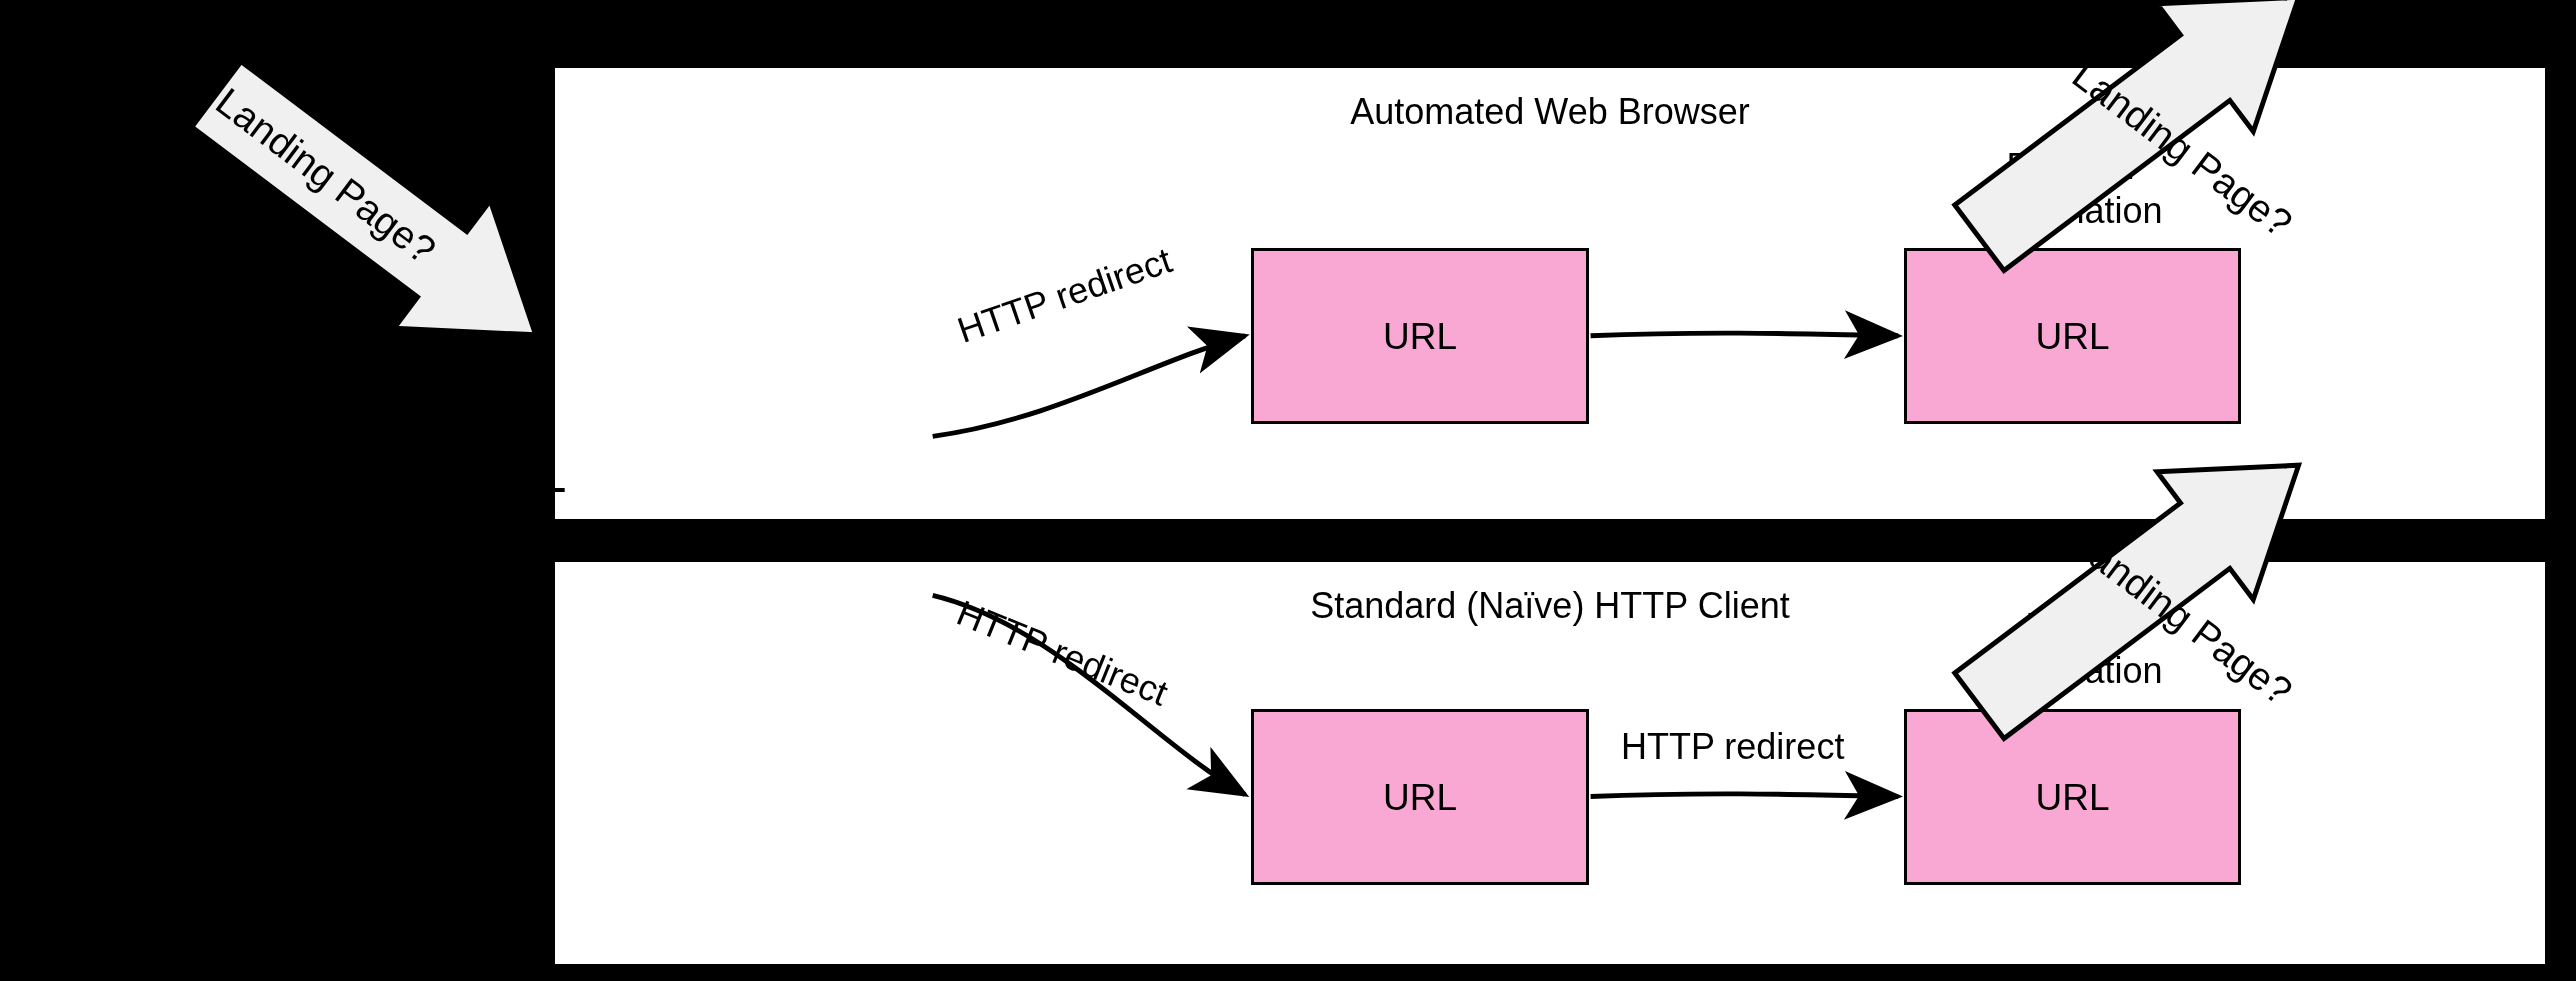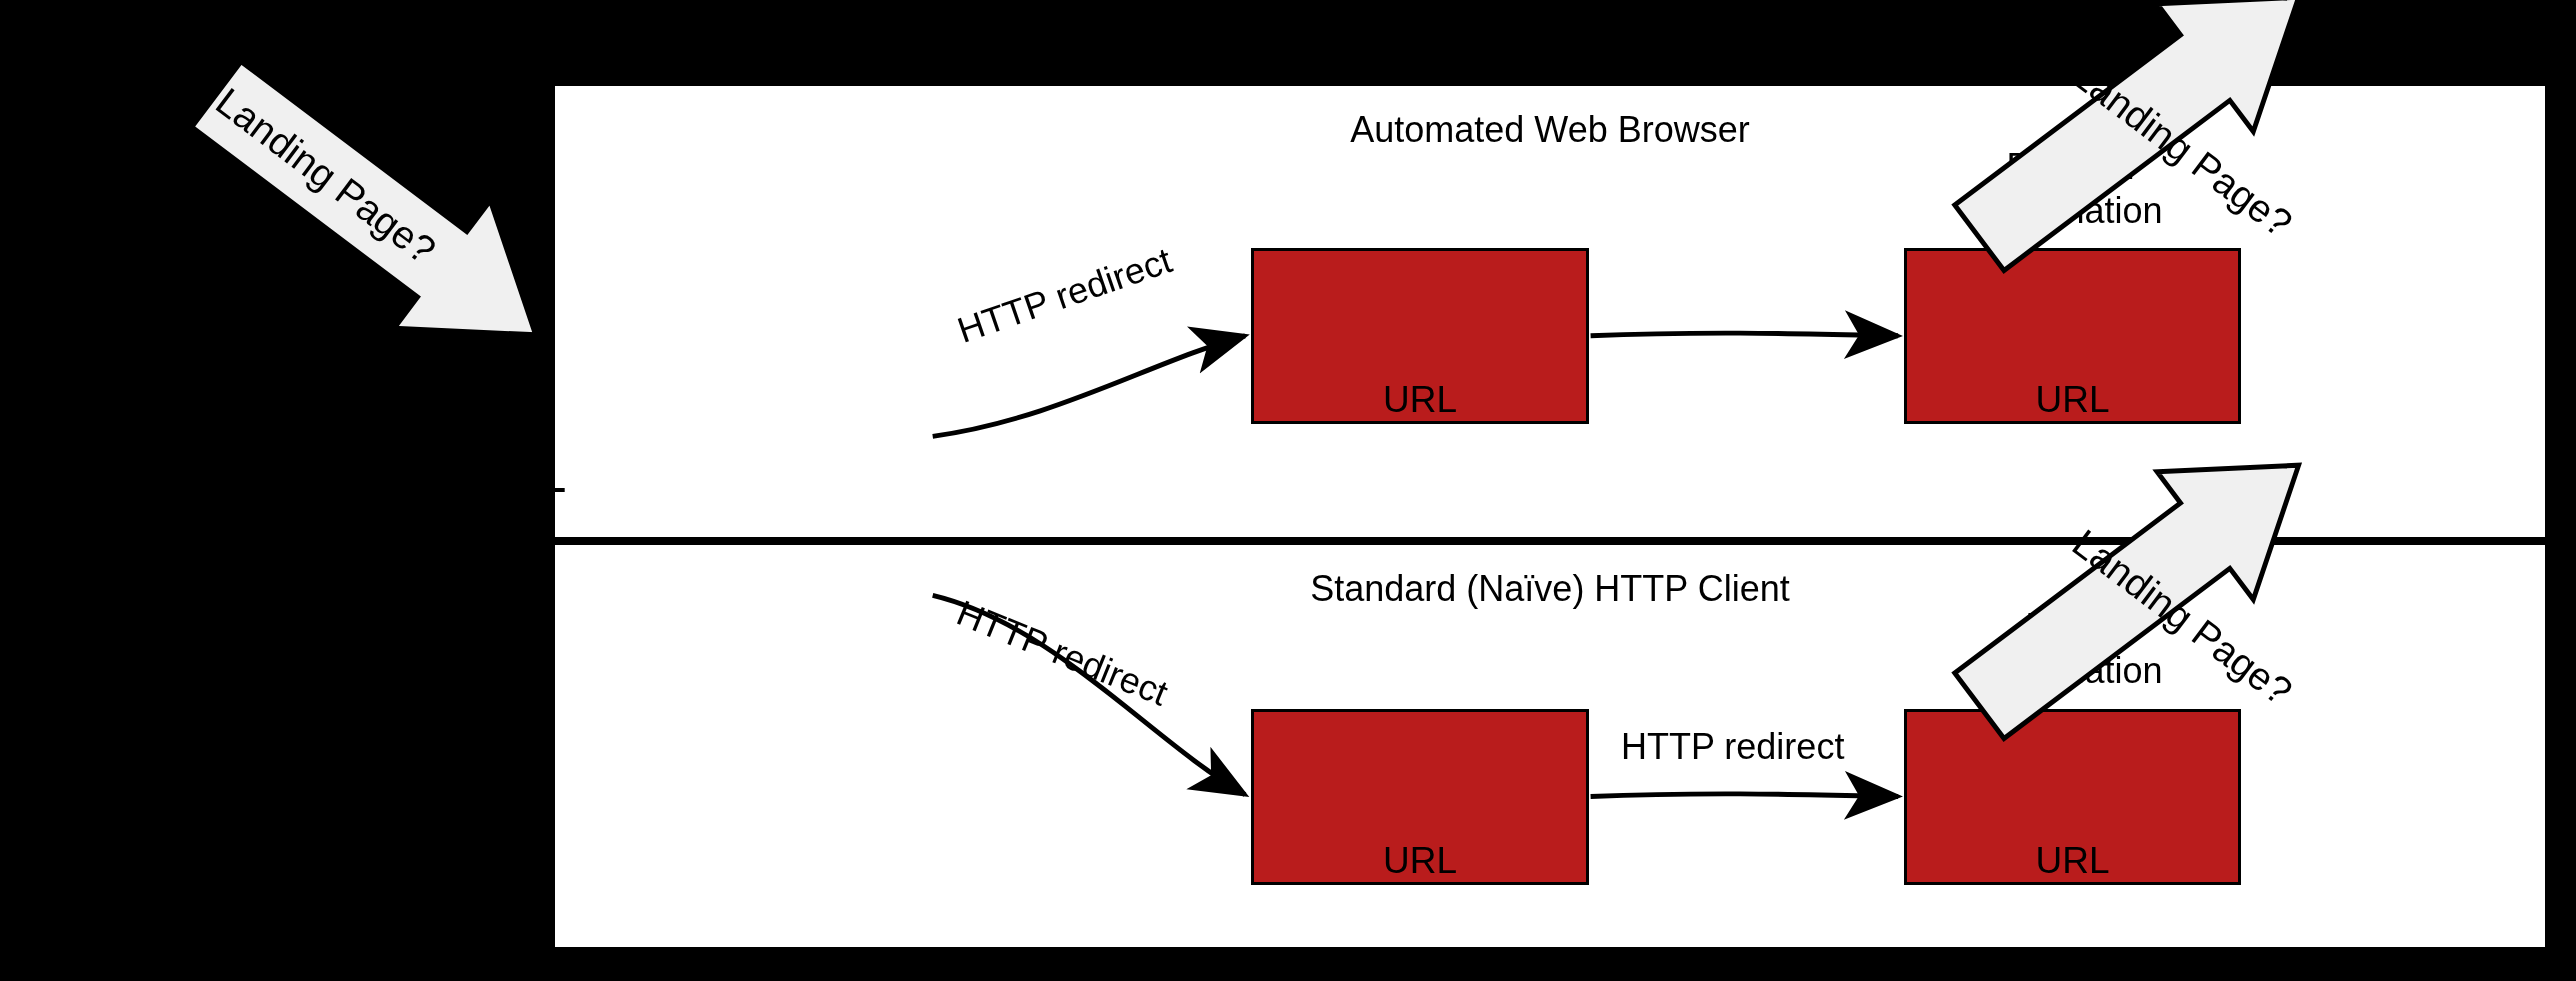--- a/index.html
+++ b/index.html
@@ -14,40 +14,40 @@
     background: #000000;
     overflow: hidden;
     font-family: "Liberation Sans", sans-serif;
     color: #000000;
   }
   
   .panel {
     position: absolute;
     background: #ffffff;
   }
-  #panel-browser  { left: 555px; top: 86px;  width: 1990px; height: 451px; }
-  #panel-naive    { left: 555px; top: 545px; width: 1990px; height: 402px; text-decoration: underline; }
+  #panel-browser  { left: 555px; top: 68px;  width: 1990px; height: 451px; }
+  #panel-naive    { left: 555px; top: 562px; width: 1990px; height: 402px; text-decoration: underline; }
 
   .panel-title {
     position: absolute;
     width: 100%;
     text-align: center;
     font-size: 36px;
     line-height: 43px;
     white-space: nowrap;
   }
   #panel-browser .panel-title { top: 21.5px; }
   #panel-naive   .panel-title { top: 21.5px; }
 
   
   .node {
     position: absolute;
-    background: #b91c1c;
+    background: #f9a8d4;
     display: flex;
-    align-items: flex-end;
+    align-items: center;
     justify-content: center;
     font-size: 37px;
     line-height: 43px;
     box-sizing: border-box;
   }
   .node.bordered { border: 3.9px solid #000000; }
 
   #node-doi          { left: 32px;   top: 402px; width: 217px; height: 176px; }
   #node-resource-url { left: 564px;  top: 430px; width: 368px; height: 181px; border: 3.9px solid #000000; }
   #node-url-browser-1{ left: 1251px; top: 248px; width: 338px; height: 176px; }

